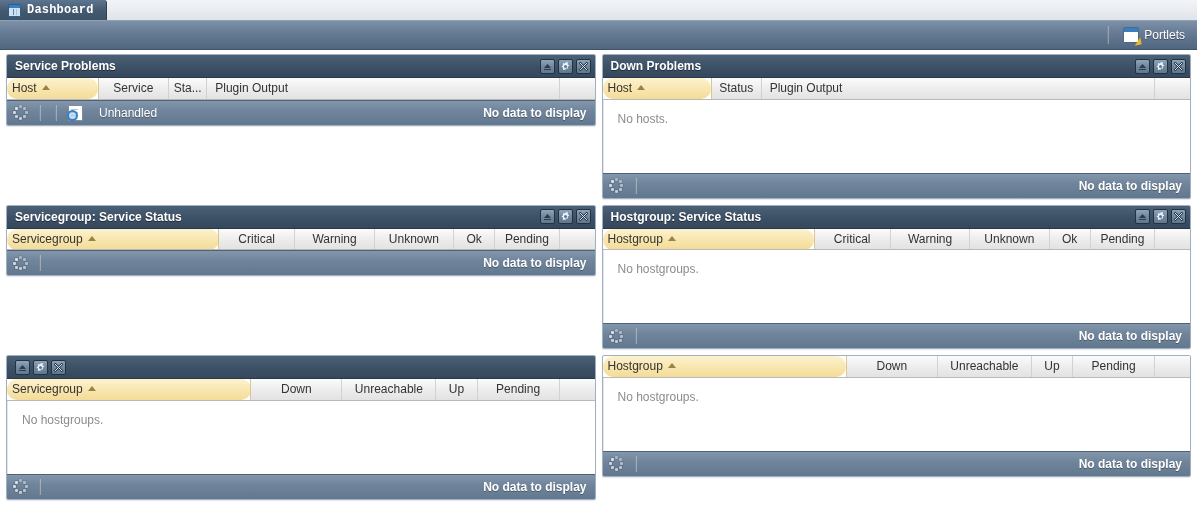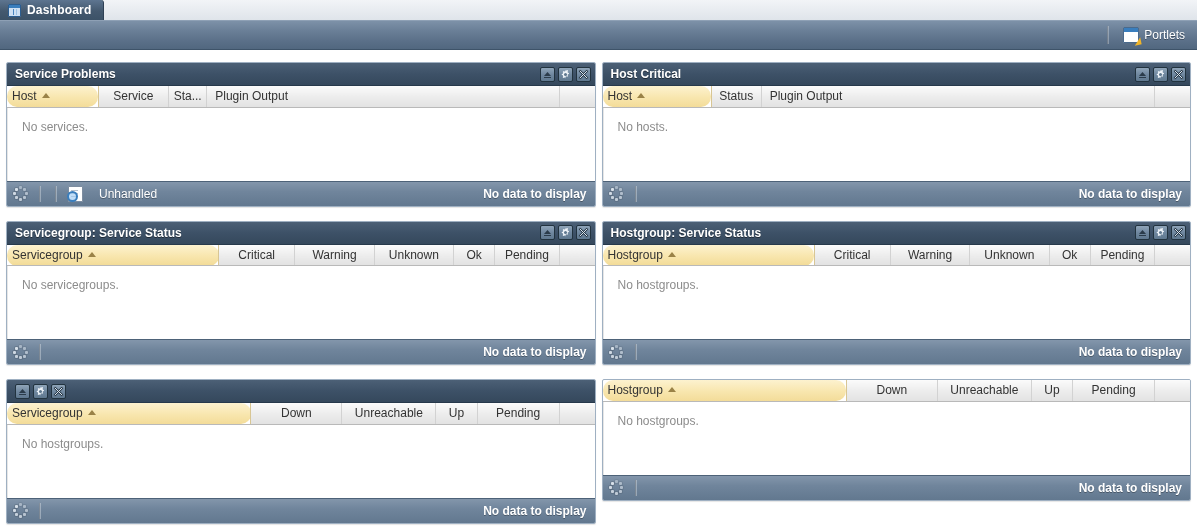--- a/index.html
+++ b/index.html
@@ -30,20 +30,21 @@
     align-items: center;
     gap: 6px;
     background: linear-gradient(to bottom, #5d7590 0%, #44596f 55%, #3c5267 100%);
     border-right: 1px solid #2e4054;
     border-top-right-radius: 3px;
     color: #ffffff;
     font-weight: bold;
     font-size: 12px;
     letter-spacing: .2px;
     cursor: pointer;
+    font-family: Liberation Mono, monospace;
   }
   .tab-icon {
     width: 13px; height: 13px;
     display:inline-block;
     position: relative;
     background: #cfe0f2;
     border: 1px solid #2c5d8f;
     border-radius: 1px;
     box-sizing: border-box;
   }
@@ -98,21 +99,21 @@
   }
 
   
   .grid {
     padding: 4px 3px 0 3px;
     display: flex;
     flex-wrap: wrap;
     gap: 0px;
     background: #ffffff;
   }
-  .col { width: 50%; box-sizing: border-box; padding: 0 3px 6px 3px; margin-top: 8px; }
+  .col { width: 50%; box-sizing: border-box; padding: 0 3px 6px 3px; }
 
   .panel {
     border: 1px solid #9fb0c2;
     border-radius: 2px;
     background: #ffffff;
     box-shadow: 0 1px 1px rgba(0,0,0,.10);
     overflow: hidden;
   }
   .panel-head {
     height: 22px;
@@ -287,23 +288,20 @@
           <thead>
             <tr>
               <th class="sorted ">Host<span class="sort-arrow"></span></th>
               <th class="">Service</th>
               <th class="">Sta...</th>
               <th class="" style="text-align:left;padding-left:8px">Plugin Output</th>
               <th class="pad"></th>
             </tr>
           </thead>
         </table>
-        <div class="panel-body">
-          <div class="empty-msg">No services.</div>
-        </div>
         <div class="panel-foot">
           <div class="foot-left">
             <span class="spinner">
               <i style="left:7.0px;top:1.4px;opacity:0.45"></i>
               <i style="left:11.0px;top:3.0px;opacity:0.52"></i>
               <i style="left:12.6px;top:7.0px;opacity:0.59"></i>
               <i style="left:11.0px;top:11.0px;opacity:0.66"></i>
               <i style="left:7.0px;top:12.6px;opacity:0.73"></i>
               <i style="left:3.0px;top:11.0px;opacity:0.79"></i>
               <i style="left:1.4px;top:7.0px;opacity:0.86"></i>
@@ -316,21 +314,21 @@
               <span>Unhandled</span>
             </div>
           </div>
           <div class="foot-right">No data to display</div>
         </div>
       </div>
     </div>
     <div class="col">
       <div class="panel">
         <div class="panel-head">
-          <span class="panel-title">Host Critical</span>
+          <span class="panel-title">Down Problems</span>
           <span class="tools">
             <span class="tool">
               <svg width="11" height="11" viewBox="0 0 11 11">
                 <polygon points="5.5,3 9,7 2,7" fill="#2b3c4b"></polygon>
                 <rect x="2" y="8" width="7" height="1" fill="#2b3c4b"></rect>
               </svg>
             </span>
             <span class="tool">
               <svg width="11" height="11" viewBox="0 0 11 11">
                 <path d="M5.5 1.2l.9.35.9-.5.8.8-.5.9.35.9 1 .25v1.1l-1 .25-.35.9.5.9-.8.8-.9-.5-.9.35L5.5 9.8l-.25-1-.9-.35-.9.5-.8-.8.5-.9L2.8 6.3l-1-.25V4.95l1-.25.35-.9-.5-.9.8-.8.9.5.9-.35z" fill="#eef3f8"></path>
@@ -422,23 +420,20 @@
               <th class="sorted ">Servicegroup<span class="sort-arrow"></span></th>
               <th class="">Critical</th>
               <th class="">Warning</th>
               <th class="">Unknown</th>
               <th class="">Ok</th>
               <th class="">Pending</th>
               <th class="pad"></th>
             </tr>
           </thead>
         </table>
-        <div class="panel-body">
-          <div class="empty-msg">No servicegroups.</div>
-        </div>
         <div class="panel-foot">
           <div class="foot-left">
             <span class="spinner">
               <i style="left:7.0px;top:1.4px;opacity:0.45"></i>
               <i style="left:11.0px;top:3.0px;opacity:0.52"></i>
               <i style="left:12.6px;top:7.0px;opacity:0.59"></i>
               <i style="left:11.0px;top:11.0px;opacity:0.66"></i>
               <i style="left:7.0px;top:12.6px;opacity:0.73"></i>
               <i style="left:3.0px;top:11.0px;opacity:0.79"></i>
               <i style="left:1.4px;top:7.0px;opacity:0.86"></i>

